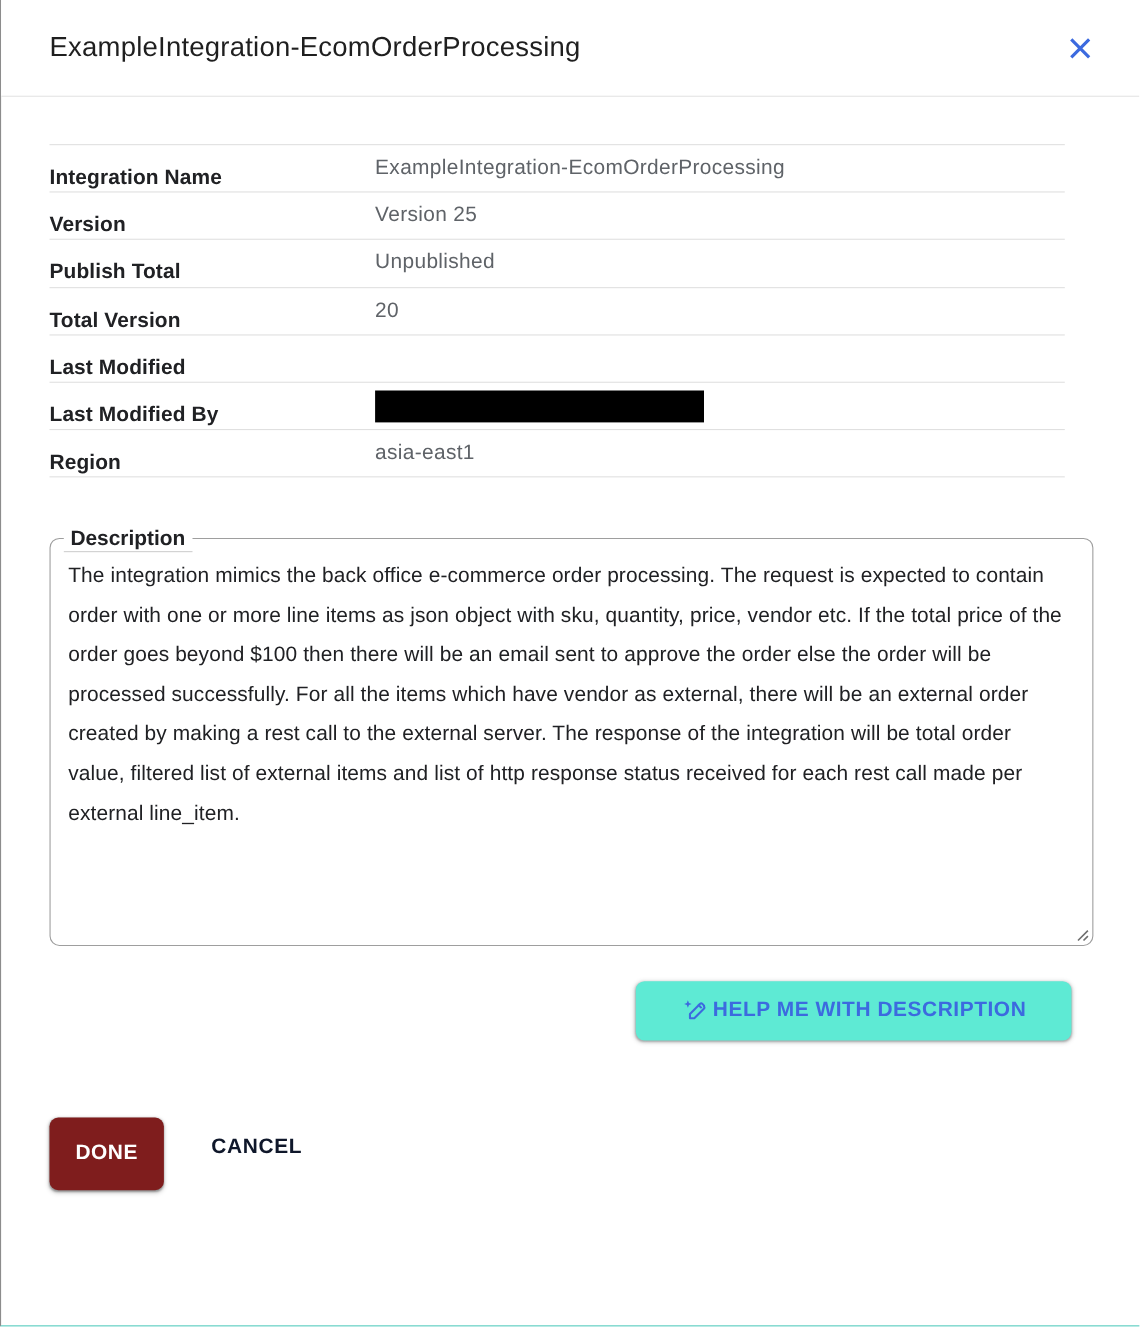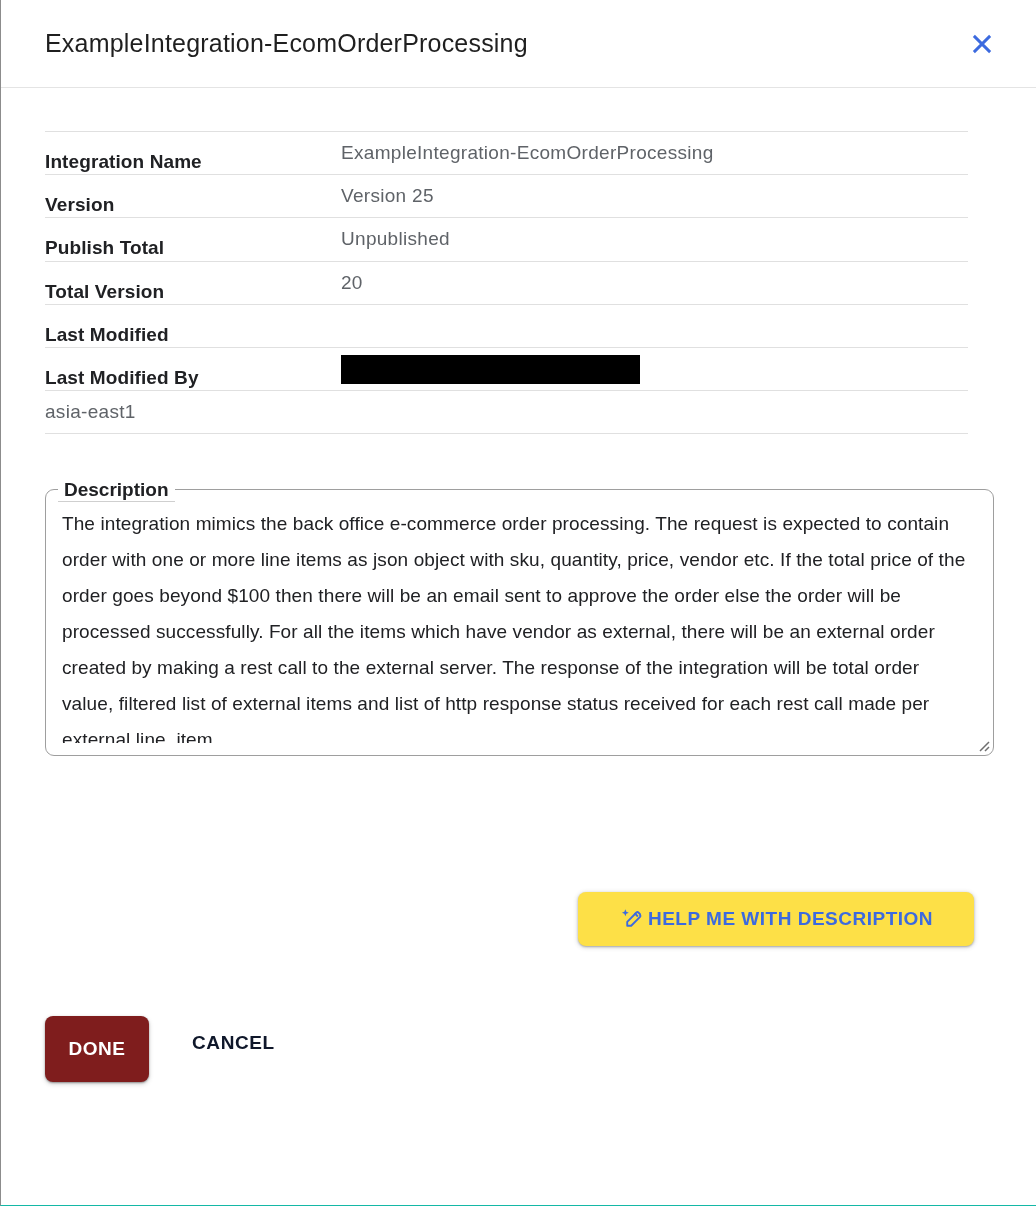--- a/index.html
+++ b/index.html
@@ -77,21 +77,21 @@
     height: 29px;
     background: #000;
   }
 
   
   .desc-box {
     position: absolute;
     left: 44px;
     top: 489px;
     width: 949px;
-    height: 267px;
+    height: 371px;
     border: 1px solid #9e9e9e;
     border-radius: 9px;
     background: #fff;
   }
   .desc-legend {
     position: absolute;
     left: 12px;
     top: -12px;
     background: #fff;
     padding: 0 6px;
@@ -126,21 +126,21 @@
     line-height: 0;
   }
 
   
   .help-btn {
     position: absolute;
     left: 577px;
     top: 892px;
     width: 396px;
     height: 54px;
-    background: #fde047;
+    background: #5eead4;
     border: none;
     border-radius: 8px;
     box-shadow: 0 1px 2px rgba(60,64,67,.35), 0 1px 4px 1px rgba(60,64,67,.18);
     display: flex;
     align-items: center;
     justify-content: center;
     gap: 4px;
     cursor: pointer;
   }
   .help-btn .label {
@@ -221,20 +221,21 @@
     <div class="detail-row">
       <div class="detail-label">Last Modified</div>
     </div>
     <div class="detail-row">
       <div class="detail-label">Last Modified By</div>
       <div class="detail-value">
         <div class="redaction-bar"></div>
       </div>
     </div>
     <div class="detail-row">
+      <div class="detail-label">Region</div>
       <div class="detail-value">asia-east1</div>
     </div>
   </div>
 
   <div class="desc-box">
     <span class="desc-legend">Description</span>
     <textarea class="desc-textarea" spellcheck="false" style="">The integration mimics the back office e-commerce order processing. The request is expected to contain order with one or more line items as json object with sku, quantity, price, vendor etc. If the total price of the order goes beyond $100 then there will be an email sent to approve the order else the order will be processed successfully. For all the items which have vendor as external, there will be an external order created by making a rest call to the external server. The response of the integration will be total order value, filtered list of external items and list of http response status received for each rest call made per external line_item.</textarea>
     <span class="resize-handle">
       <svg width="15" height="15" viewBox="0 0 15 15">
         <path d="M14 5L5 14M14 10l-4 4" stroke="#6f6f6f" stroke-width="1.5" fill="none"></path>

